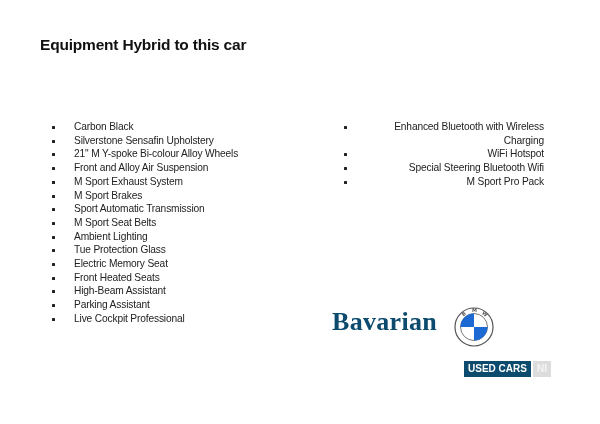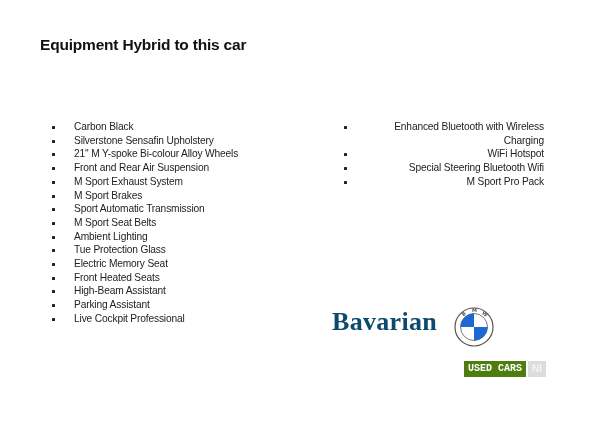--- a/index.html
+++ b/index.html
@@ -71,25 +71,24 @@
       position: absolute;
       left: 464px;
       top: 361px;
       height: 16px;
       display: flex;
       font-size: 10px;
       font-weight: bold;
       font-family: "Liberation Sans", sans-serif;
     }
     .badge-main {
-      background: #4d7c0f;
+      background: #0c4a6e;
       color: #ffffff;
       padding: 0 4px;
       line-height: 16px;
-      font-family: Liberation Mono, monospace;
     }
     .badge-sep {
       width: 2px;
       background: #ffffff;
     }
     .badge-region {
       background: #dcdcdc;
       color: #f4f4f4;
       padding: 0 4px;
       line-height: 16px;
@@ -97,21 +96,21 @@
   </style>
 </head>
 <body>
 
 <h1 class="page-title">Equipment Hybrid to this car</h1>
 
 <ul class="list list-left">
   <li><span class="bullet"></span><span>Carbon Black</span></li>
   <li><span class="bullet"></span><span>Silverstone Sensafin Upholstery</span></li>
   <li><span class="bullet"></span><span>21" M Y-spoke Bi-colour Alloy Wheels</span></li>
-  <li><span class="bullet"></span><span>Front and Rear Air Suspension</span></li>
+  <li><span class="bullet"></span><span>Front and Alloy Air Suspension</span></li>
   <li><span class="bullet"></span></li>
   <li><span class="bullet"></span></li>
   <li><span class="bullet"></span><span>M Sport Exhaust System</span></li>
   <li><span class="bullet"></span><span>M Sport Brakes</span></li>
   <li><span class="bullet"></span><span>Sport Automatic Transmission</span></li>
   <li><span class="bullet"></span><span>M Sport Seat Belts</span></li>
   <li><span class="bullet"></span><span>Ambient Lighting</span></li>
   <li><span class="bullet"></span><span>Tue Protection Glass</span></li>
   <li><span class="bullet"></span><span>Electric Memory Seat</span></li>
   <li><span class="bullet"></span><span>Front Heated Seats</span></li>

